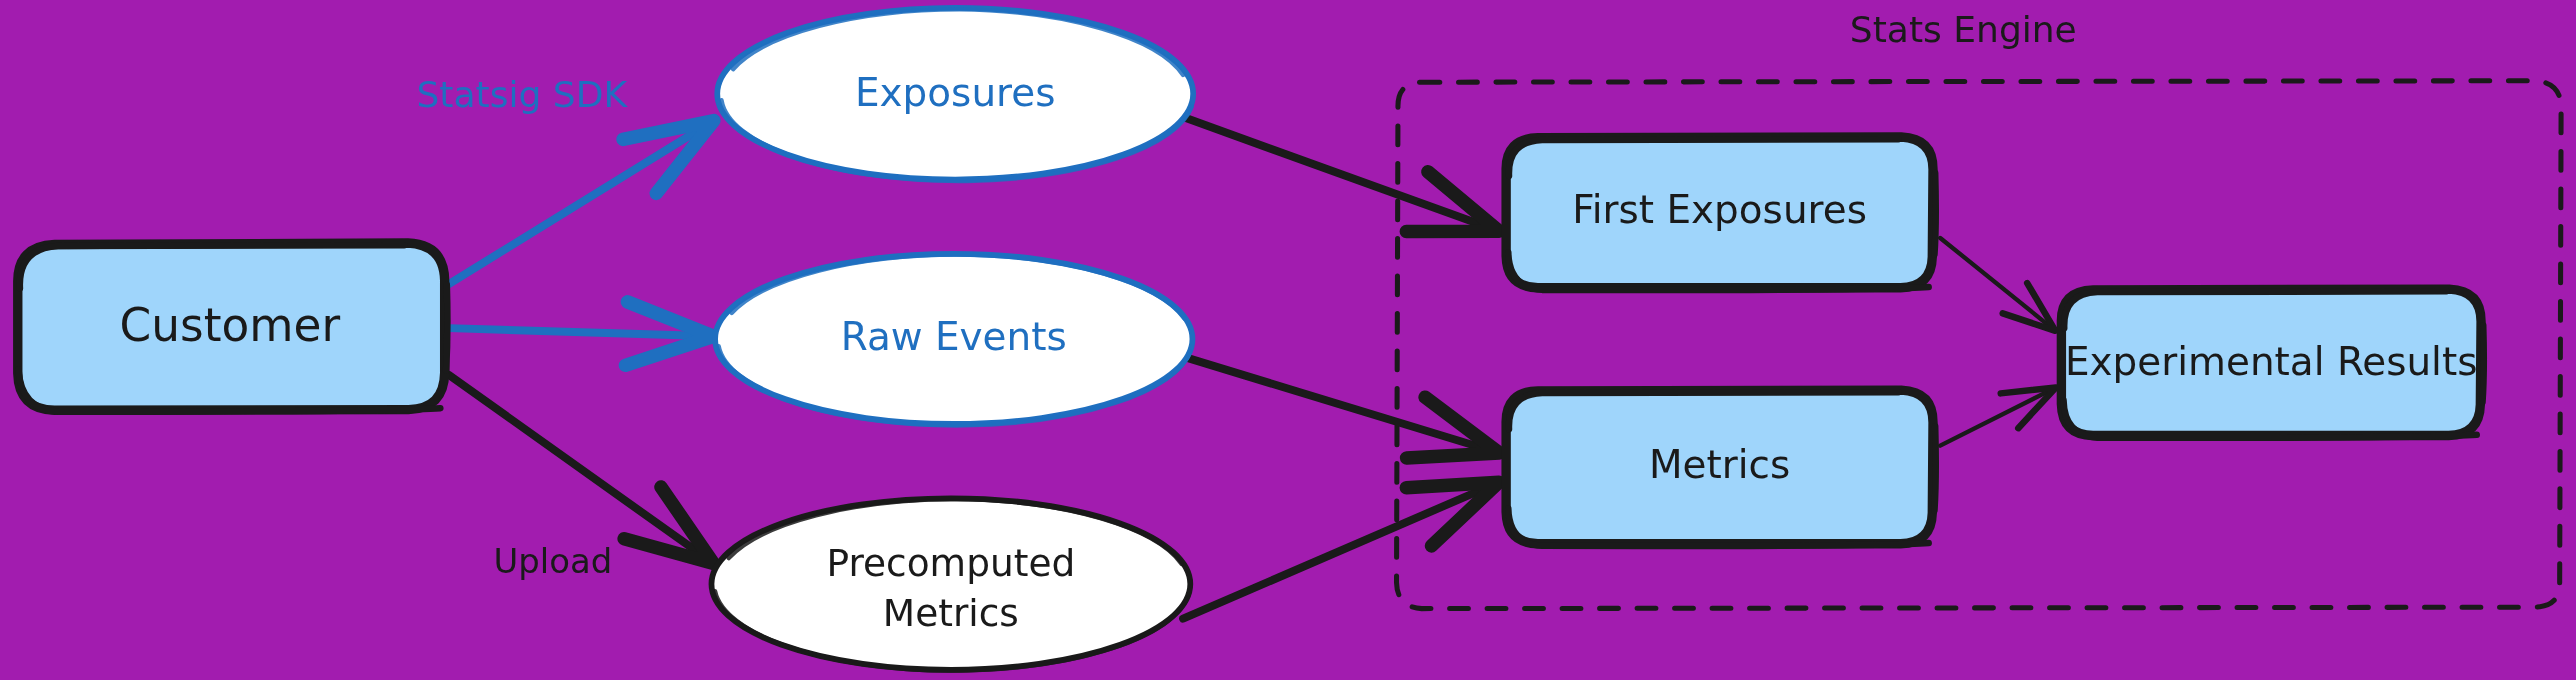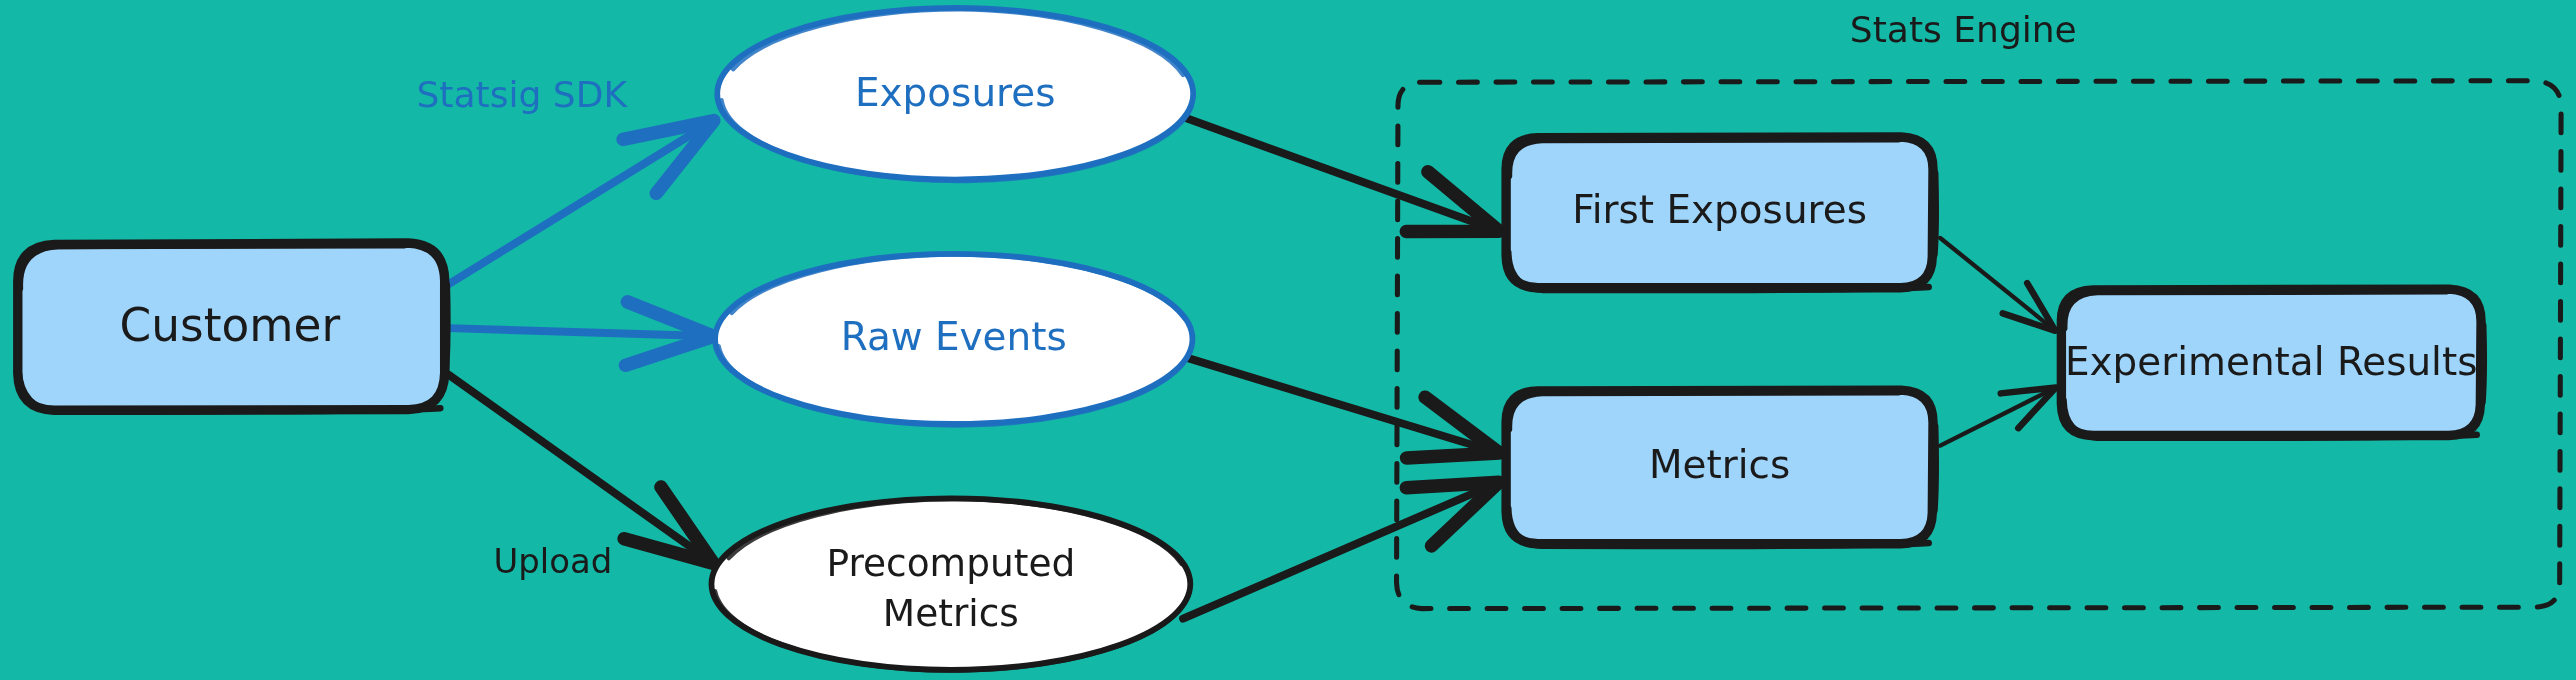--- a/index.html
+++ b/index.html
@@ -7,21 +7,21 @@
     padding: 0;
     background: #ffffff;
   }
   body {
     font-family: "DejaVu Sans", sans-serif;
   }
   #stage {
     position: relative;
     width: 2576px;
     height: 680px;
-    background: #14b8a6;
+    background: #a21caf;
     overflow: hidden;
   }
   #diagram-svg {
     position: absolute;
     left: 0;
     top: 0;
     width: 2576px;
     height: 680px;
     display: block;
   }

